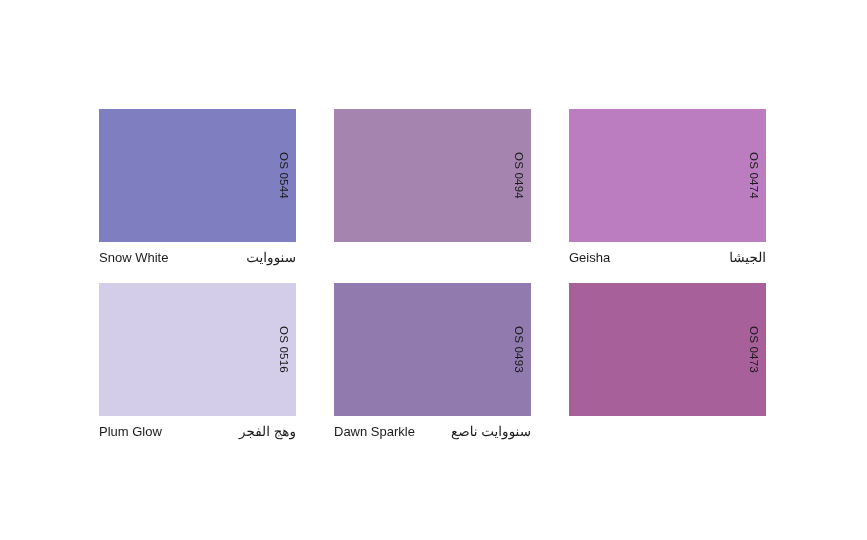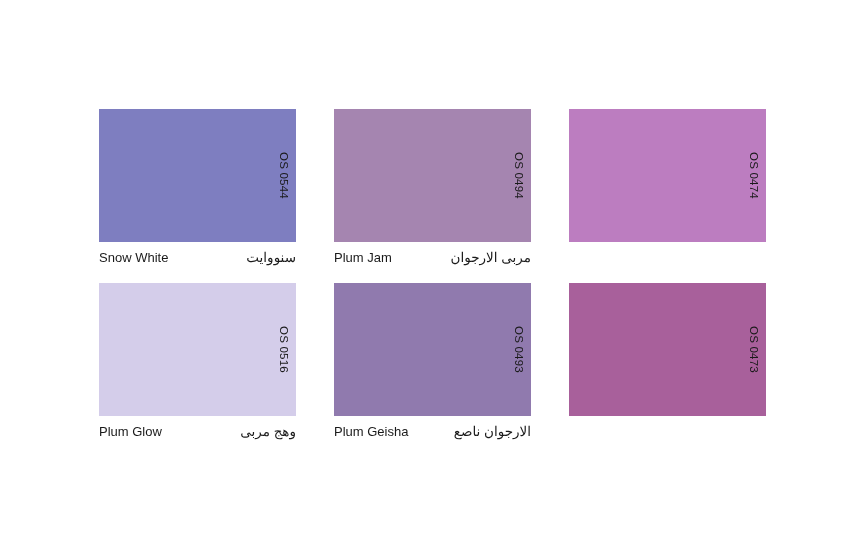--- a/index.html
+++ b/index.html
@@ -106,52 +106,52 @@
           <span class="swatch-name-en">Snow White</span>
           <span class="swatch-name-ar">سنووايت</span>
         </div>
       </div>
     </div>
 
     <div class="swatch-cell">
       <div class="swatch-chip-wrap">
         <div class="swatch-chip" style="background:#A585B0"></div>
         <div class="swatch-code">OS 0494</div>
-        <div class="swatch-caption">
-          <span class="swatch-name-en">Plum Jam</span>
-          <span class="swatch-name-ar">مربى الارجوان</span>
-        </div>
       </div>
     </div>
 
     <div class="swatch-cell">
       <div class="swatch-chip-wrap">
         <div class="swatch-chip" style="background:#BC7DC0"></div>
         <div class="swatch-code">OS 0474</div>
+        <div class="swatch-caption">
+          <span class="swatch-name-en">Geisha</span>
+          <span class="swatch-name-ar">الجيشا</span>
+        </div>
       </div>
     </div>
 
     <div class="swatch-cell">
       <div class="swatch-chip-wrap">
         <div class="swatch-chip" style="background:#D4CDEA"></div>
         <div class="swatch-code">OS 0516</div>
         <div class="swatch-caption">
           <span class="swatch-name-en">Plum Glow</span>
-          <span class="swatch-name-ar">وهج مربى</span>
+          <span class="swatch-name-ar">وهج الفجر</span>
         </div>
       </div>
     </div>
 
     <div class="swatch-cell">
       <div class="swatch-chip-wrap">
         <div class="swatch-chip" style="background:#907AAE"></div>
         <div class="swatch-code">OS 0493</div>
         <div class="swatch-caption">
-          <span class="swatch-name-en">Plum Geisha</span>
-          <span class="swatch-name-ar">الارجوان ناصع</span>
+          <span class="swatch-name-en">Dawn Sparkle</span>
+          <span class="swatch-name-ar">سنووايت ناصع</span>
         </div>
       </div>
     </div>
 
     <div class="swatch-cell">
       <div class="swatch-chip-wrap">
         <div class="swatch-chip" style="background:#A8609B"></div>
         <div class="swatch-code">OS 0473</div>
       </div>
     </div>

